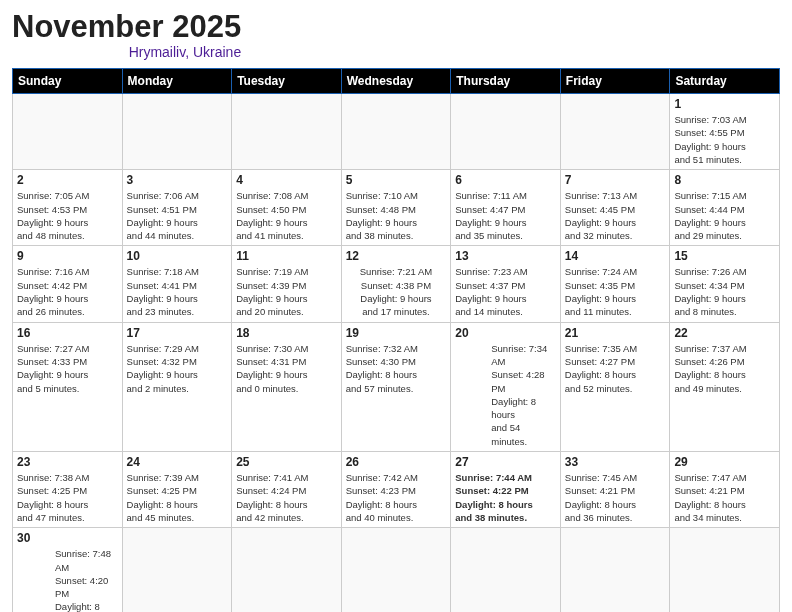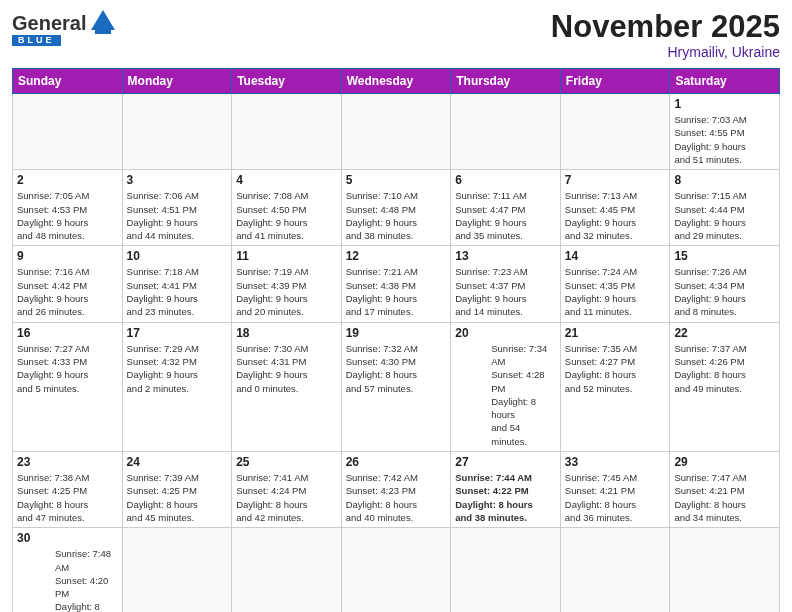--- a/index.html
+++ b/index.html
@@ -38,21 +38,21 @@
       color: #4c1d95;
     }
     .calendar {
       flex: 1;
       border: 1px solid #ccc;
       border-collapse: collapse;
       width: 100%;
       table-layout: fixed;
     }
     .calendar thead tr th {
-      background: #a21caf;
+      background: #000000;
       color: #fff;
       text-align: left;
       padding: 5px 5px;
       font-size: 12px;
       font-weight: bold;
       border: 1px solid #1a5fb0;
     }
     .calendar tbody tr td {
       border: 1px solid #ccc;
       vertical-align: top;
@@ -98,32 +98,20 @@
       margin-top: 1px;
       font-weight: bold;
     }
   </style>
 </head>
 <body>
 
 <div class="page">
   <div class="header">
 
-    <div class="logo-wrapper">
-      <div class="logo-line1">
-        <span class="general-text">General</span>
-        <svg width="28" height="28" viewBox="0 0 28 28" style="margin-left:3px; margin-top:-2px;">
-          <polygon points="14,2 26,22 2,22" fill="#1a6abf"></polygon>
-          <rect x="6" y="22" width="16" height="4" fill="#1a6abf"></rect>
-        </svg>
-      </div>
-      <div style="display:flex; align-items:center; margin-top:-2px;">
-        <div class="logo-line2" style="font-size:9px; letter-spacing:3px; background:#1a6abf; color:#fff; padding:1px 6px; font-weight:bold;">BLUE</div>
-      </div>
-    </div>
 
     <div class="title-block">
       <div class="month-title">November 2025</div>
       <div class="subtitle">Hrymailiv, Ukraine</div>
     </div>
   </div>
 
   <table class="calendar">
     <thead>
       <tr>
@@ -221,21 +209,21 @@
           </td>
           <td>
             <span class="day-number">11</span>
             <div class="day-info" style="white-space: pre-line;">Sunrise: 7:19 AM
 Sunset: 4:39 PM
 Daylight: 9 hours
 and 20 minutes.</div>
           </td>
           <td>
             <span class="day-number">12</span>
-            <div class="day-info" style="white-space: pre-line;">Sunrise: 7:21 AM
+            <div class="day-info" style="white-space: pre-line; text-align: center;">Sunrise: 7:21 AM
 Sunset: 4:38 PM
 Daylight: 9 hours
 and 17 minutes.</div>
           </td>
           <td>
             <span class="day-number">13</span>
             <div class="day-info" style="white-space: pre-line;">Sunrise: 7:23 AM
 Sunset: 4:37 PM
 Daylight: 9 hours
 and 14 minutes.</div>

